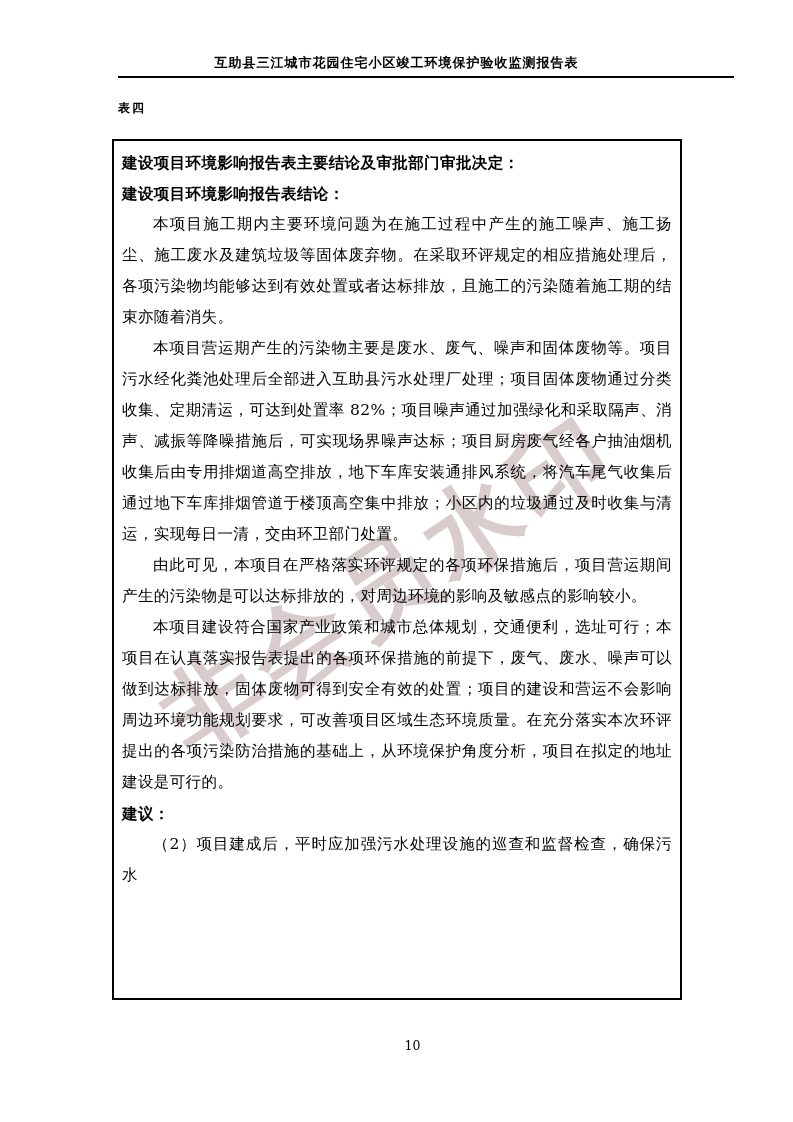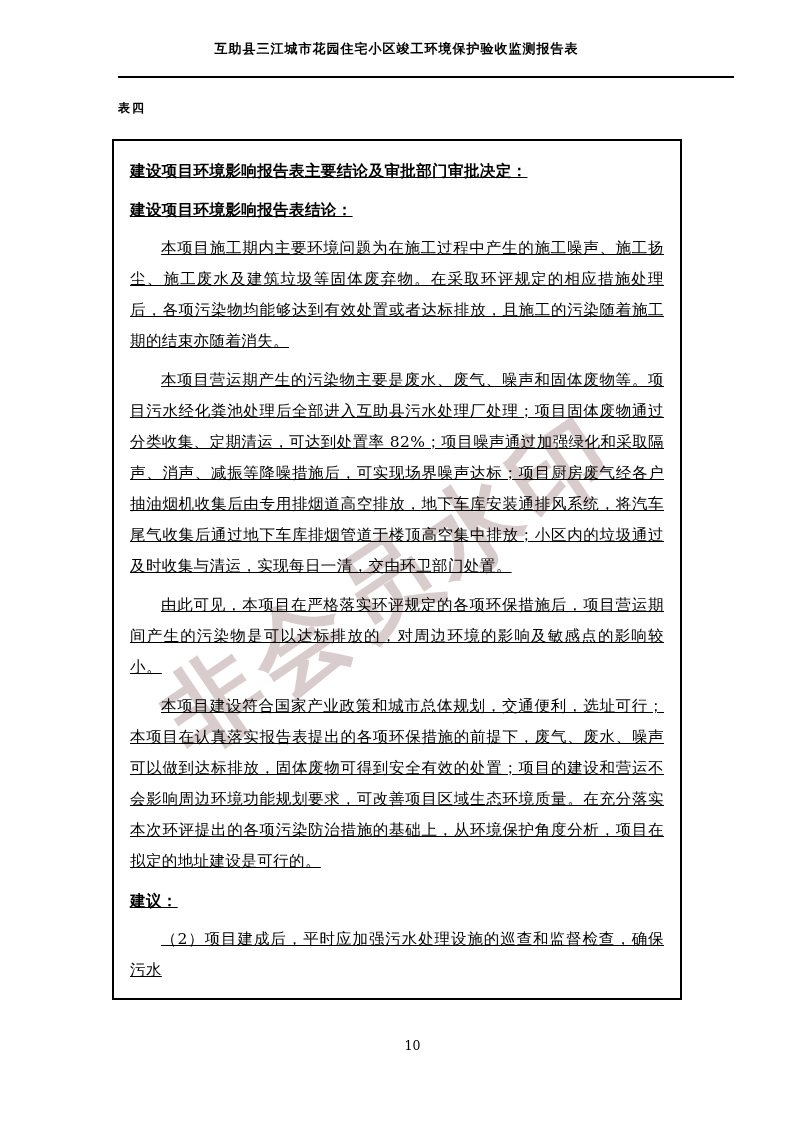--- a/index.html
+++ b/index.html
@@ -29,21 +29,21 @@
     font-weight: bold;
     color: #d9cccc;
     transform: rotate(-34deg);
     white-space: nowrap;
     z-index: 0;
     user-select: none;
   }
   
   .header-title {
     position: absolute;
-    top: 40px;
+    top: 54px;
     left: 0;
     width: 793px;
     text-align: center;
     font-size: 13px;
     font-weight: bold;
     letter-spacing: 1px;
     z-index: 1;
   }
   .header-rule {
     position: absolute;
@@ -71,26 +71,25 @@
     top: 139px;
     width: 570px;
     height: 861px;
     border: 2px solid #000000;
     box-sizing: border-box;
     padding: 6px 8px 0 8px;
     z-index: 1;
     background: transparent;
   }
   .content-box p {
-    margin: 8px;
+    margin: 0;
     font-size: 15.5px;
     line-height: 31px;
     text-align: justify;
     letter-spacing: 0.4px;
-    text-decoration: underline;
   }
   .b { font-weight: bold; }
   .indent { text-indent: 2em; }
   .h-indent { text-indent: 1.5em; }
   
   .page-number {
     position: absolute;
     top: 1038px;
     left: 0;
     width: 793px;

